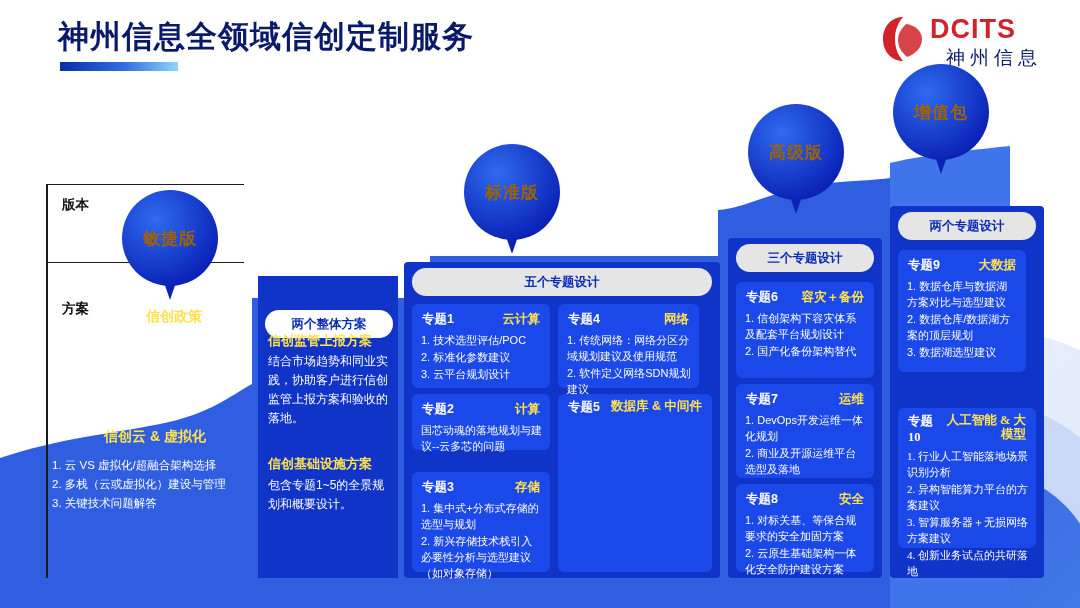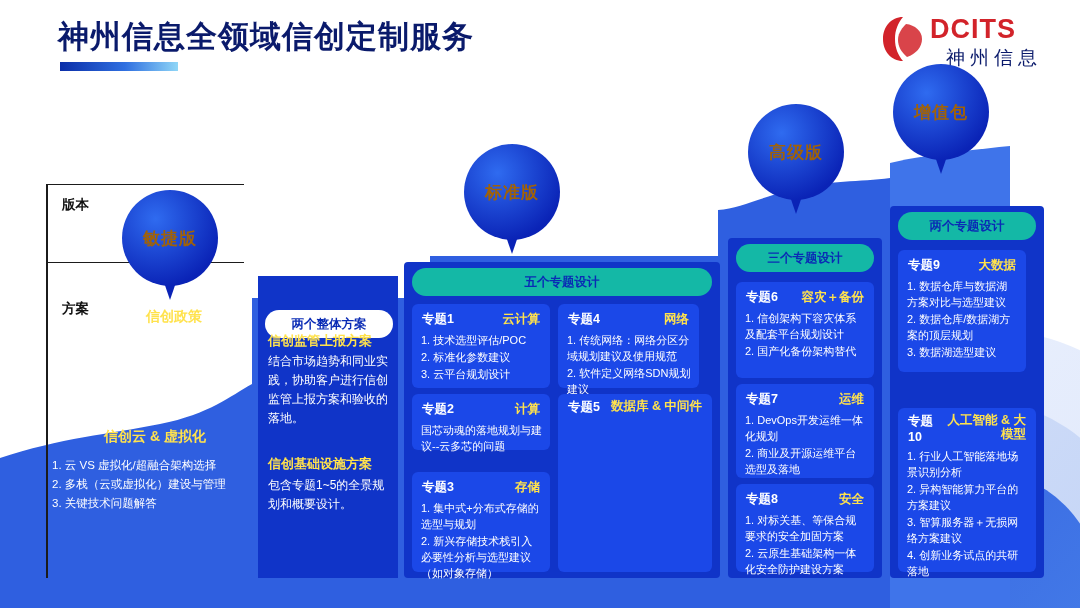--- a/index.html
+++ b/index.html
@@ -67,21 +67,21 @@
   .sc-body{position:absolute;left:9px;right:8px;top:28px;font-size:11px;line-height:16px;color:#fff;}
   .sc-body div{margin-bottom:1px;}
 
   
   .plain-list{position:absolute;font-size:11.5px;line-height:19px;color:#fff;}
   .plain-head{position:absolute;font-size:14px;font-weight:bold;color:#ffe24d;}
 
   .col2-head{position:absolute;font-size:13px;font-weight:bold;color:#ffe24d;}
   .col2-text{position:absolute;font-size:12px;line-height:19px;color:#fff;}
 
-  .wide-chip{position:absolute;background:#14b8a6;border-radius:18px;color:#0a2bb5;font-size:12.5px;
+  .wide-chip{position:absolute;background:#e5e5e5;border-radius:18px;color:#0a2bb5;font-size:12.5px;
      font-weight:bold;display:flex;align-items:center;justify-content:center;}
 </style>
 </head>
 <body>
 
 <div class="bg-white"></div>
 <div class="bg-arc1"></div>
 <div class="bg-arc2"></div>
 <div class="bg-arc3"></div>
 
@@ -268,21 +268,21 @@
     <span class="name">专题9</span>
     <span class="topic">大数据</span>
   </div>
   <div class="sc-body">
     <div>1. 数据仓库与数据湖方案对比与选型建议</div>
     <div>2. 数据仓库/数据湖方案的顶层规划</div>
     <div>3. 数据湖选型建议</div>
   </div>
 </div>
 
-<div class="subcard" style="left:898px;top:408px;width:138px;height:164px;">
+<div class="subcard" style="left:898px;top:408px;width:138px;height:140px;font-family:Liberation Serif, serif;">
   <div class="sc-head" style="top:5px;">
     <span class="name">专题10</span>
     <span class="topic" style="text-align:right;line-height:14px;">人工智能 &amp; 大模型</span>
   </div>
   <div class="sc-body" style="top:40px;">
     <div>1. 行业人工智能落地场景识别分析</div>
     <div>2. 异构智能算力平台的方案建议</div>
     <div>3. 智算服务器＋无损网络方案建议</div>
     <div>4. 创新业务试点的共研落地</div>
   </div>

